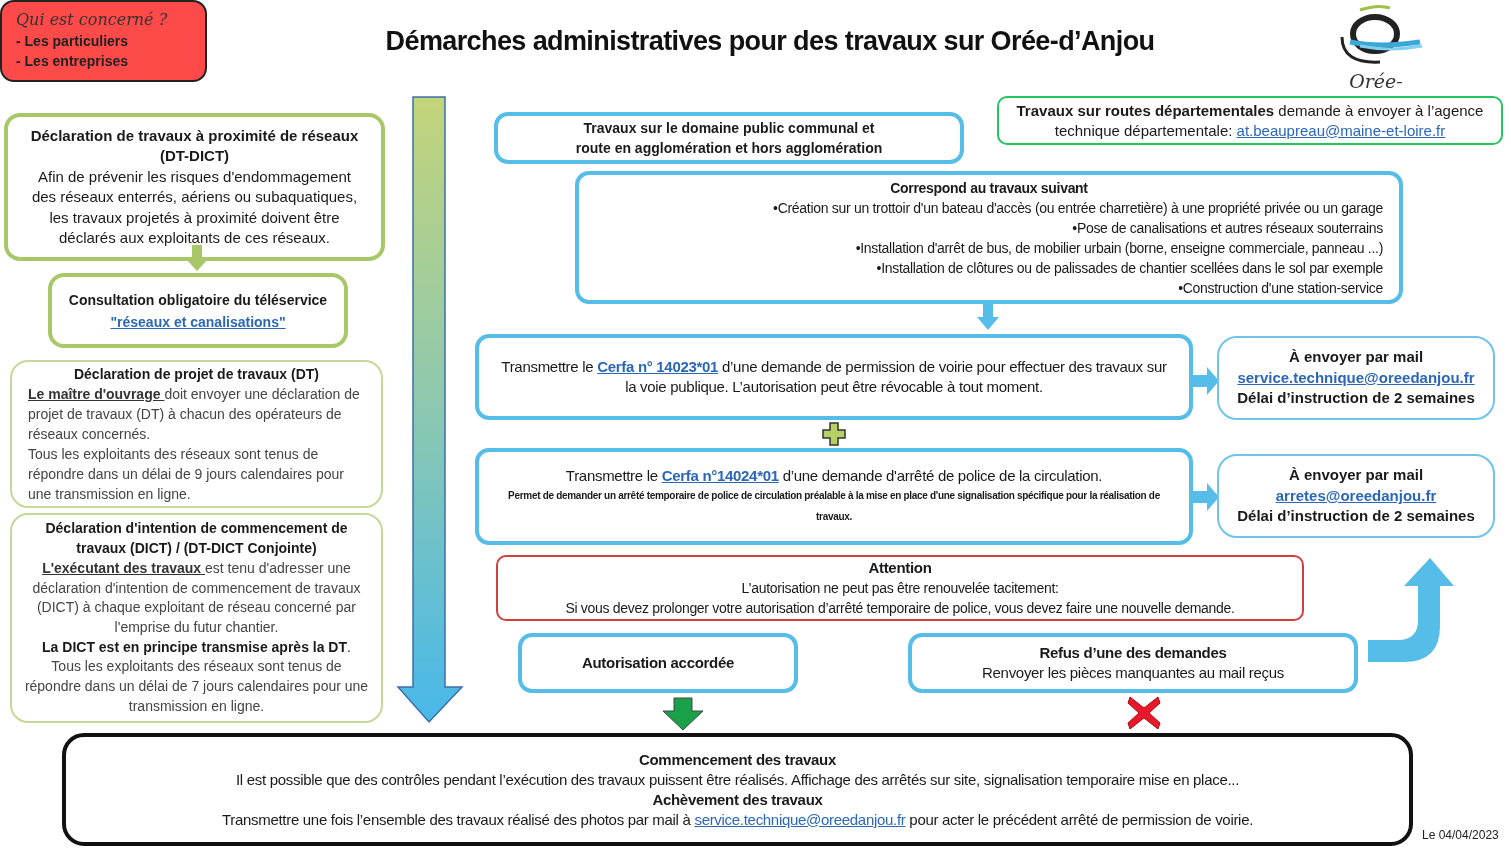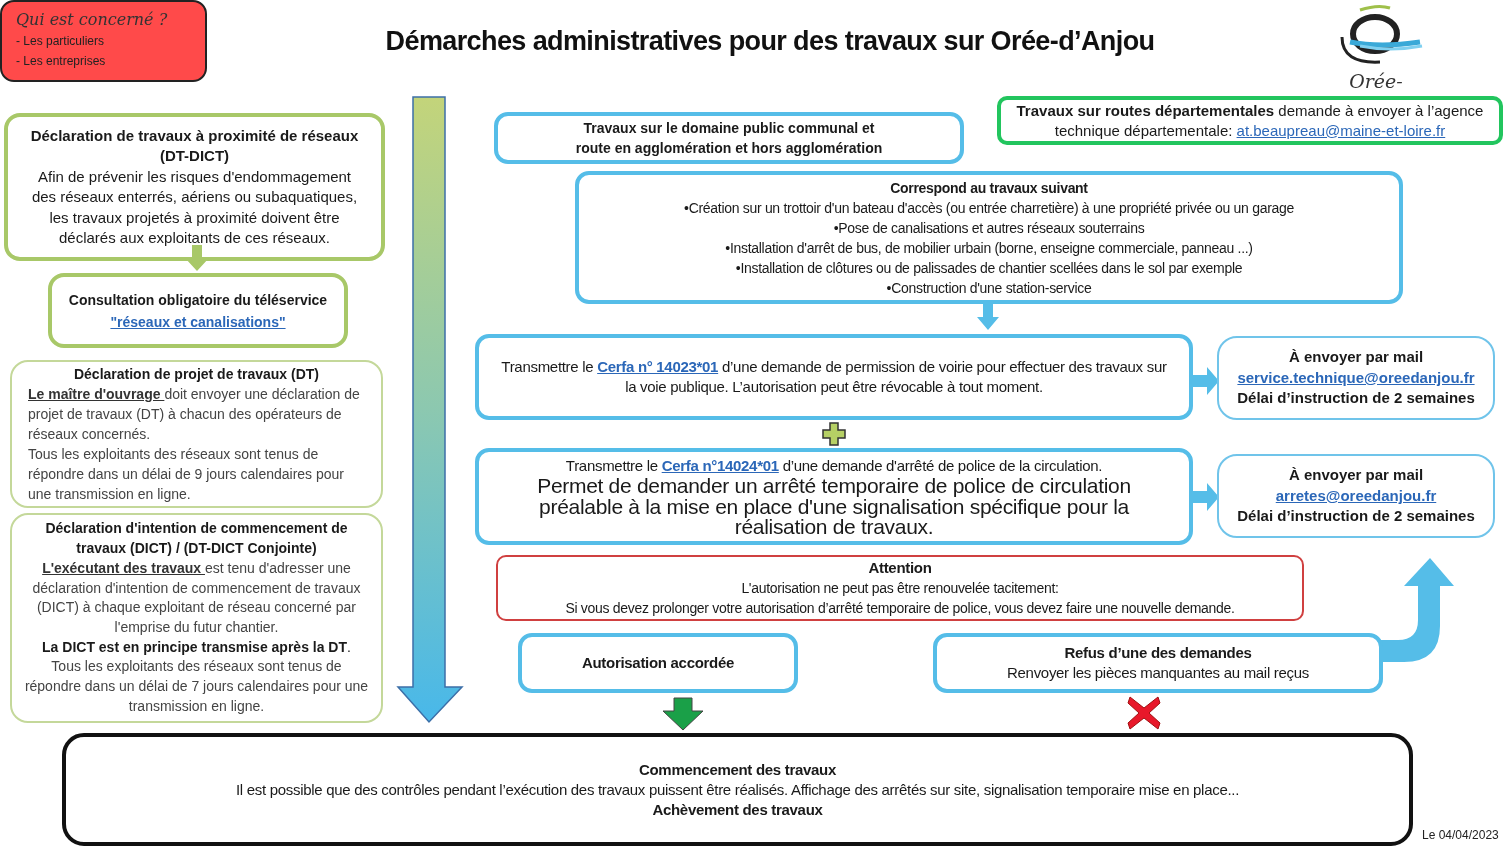--- a/index.html
+++ b/index.html
@@ -11,49 +11,49 @@
   .u { text-decoration: underline; }
   a.link { color: #2b67b8; text-decoration: underline; }
   .green-thick { border: 4px solid #a8c868; border-radius: 16px; }
   .green-thin { border: 2px solid #c4d89a; border-radius: 18px; }
   .blue { border: 4px solid #55bde8; border-radius: 14px; }
   .blue-thin { border: 2px solid #70c4ea; border-radius: 20px; }
   .narrow { font-size: 14px; line-height: 20px; letter-spacing: -0.3px; }
 
   #who { left: 0; top: 0; width: 207px; height: 82px; background: #ff4a4a; border: 2px solid #222; border-radius: 14px; padding: 8px 14px; }
   #who .title { font-family: "DejaVu Serif", serif; font-style: italic; font-size: 16px; color: #333; margin-bottom: 2px; }
-  #who .item { font-weight: normal; font-size: 12px; line-height: 20px; color: #222; }
+  #who .item { font-weight: bold; font-size: 14px; line-height: 20px; color: #222; }
 
   #page-title { left: 300px; top: 26px; width: 940px; text-align: center; font-size: 27px; font-weight: bold; letter-spacing: -0.6px; color: #111; }
 
   #logo { left: 1320px; top: 2px; width: 110px; height: 88px; }
   #logo .caption { position: absolute; left: 6px; top: 68px; width: 100px; text-align: center; font-family: "DejaVu Serif", serif; font-style: italic; font-size: 19px; color: #333; }
 
-  #dept { left: 997px; top: 96px; width: 506px; height: 49px; border: 4px solid #22c55e; border-radius: 10px; padding: 3px 6px; font-size: 15px; line-height: 20px; }
+  #dept { left: 997px; top: 96px; width: 506px; height: 49px; border: 2px solid #22c55e; border-radius: 10px; padding: 3px 6px; font-size: 15px; line-height: 20px; }
 
   #dtdict { left: 4px; top: 113px; width: 381px; height: 148px; padding: 4px 20px; font-size: 15px; line-height: 20.5px; }
   #consult { left: 48px; top: 273px; width: 300px; height: 75px; font-size: 14px; line-height: 22px; }
   #dt { left: 10px; top: 360px; width: 373px; height: 148px; padding: 4px 16px; font-size: 14px; line-height: 20px; }
   #dt .body { text-align: left; width: 100%; }
   #dict { left: 10px; top: 513px; width: 373px; height: 210px; padding: 4px 12px; font-size: 14px; line-height: 19.7px; }
 
   #domain { left: 494px; top: 112px; width: 470px; height: 52px; font-size: 14px; line-height: 20px; }
   #works { left: 575px; top: 171px; width: 828px; height: 133px; align-items: stretch; padding: 16px 16px; font-size: 14px; line-height: 20.8px; }
   #works .hd { text-align: center; }
-  #works ul { list-style: none; text-align: center; }
+  #works ul { list-style: none; text-align: right; }
   #works li::before { content: "•"; }
 
   #cerfa1 { left: 475px; top: 334px; width: 718px; height: 86px; font-size: 15px; line-height: 20.5px; padding: 8px 20px; }
   #cerfa2 { left: 475px; top: 448px; width: 718px; height: 97px; font-size: 15px; line-height: 20.5px; padding: 0 14px; }
   #mail1 { left: 1217px; top: 336px; width: 278px; height: 84px; font-size: 15px; line-height: 20.5px; }
   #mail2 { left: 1217px; top: 454px; width: 278px; height: 84px; font-size: 15px; line-height: 20.5px; }
 
   #attention { left: 496px; top: 555px; width: 808px; height: 66px; border: 2px solid #d04040; border-radius: 10px; font-size: 14px; line-height: 20px; }
   #granted { left: 518px; top: 633px; width: 280px; height: 60px; font-size: 15px; }
-  #refusal { left: 908px; top: 633px; width: 450px; height: 60px; font-size: 15px; line-height: 21px; margin-left: 25px; }
+  #refusal { left: 908px; top: 633px; width: 450px; height: 60px; font-size: 15px; line-height: 21px; }
 
   #start { left: 62px; top: 733px; width: 1351px; height: 113px; border: 4px solid #111; border-radius: 22px; font-size: 15px; line-height: 20.8px; }
   #date { left: 1422px; top: 828px; font-size: 12px; color: #222; }
 </style>
 </head>
 <body>
 
 <div id="who" class="abs">
   <div class="title">Qui est concerné ?</div>
   <div class="item">- Les particuliers</div>
@@ -153,21 +153,21 @@
 </div>
 
 <svg class="abs" style="left:822px; top:422px;" width="24" height="24">
   <path d="M8 1 H16 V8 H23 V16 H16 V23 H8 V16 H1 V8 H8 Z" fill="#b6d065" stroke="#333" stroke-width="1.5"></path>
 </svg>
 
 <div id="cerfa2" class="box blue">
   <div class="narrow" style="font-size:15px;line-height:20.5px;">
     <span>Transmettre le </span><a class="link b">Cerfa n°14024*01</a><span> d’une demande d'arrêté de police de la circulation.</span>
   </div>
-  <div class="narrow" style="font-size:21px;line-height:20.5px;">Permet de demander un arrêté temporaire de police de circulation préalable à la mise en place d'une signalisation spécifique pour la réalisation de travaux.</div>
+  <div class="narrow" style="font-size:10px;line-height:20.5px;font-weight:bold;">Permet de demander un arrêté temporaire de police de circulation préalable à la mise en place d'une signalisation spécifique pour la réalisation de travaux.</div>
 </div>
 <svg class="abs" style="left:1193px; top:483px;" width="26" height="28">
   <path d="M0 8 H14 V0 L26 14 L14 28 V20 H0 Z" fill="#55bde8"></path>
 </svg>
 <div id="mail2" class="box blue-thin">
   <div class="b">À envoyer par mail</div>
   <a class="link b">arretes@oreedanjou.fr</a>
   <div class="b">Délai d’instruction de 2 semaines</div>
 </div>
 
@@ -193,15 +193,18 @@
   <path d="M12 1 H30 V14 H41 L21 33 L1 14 H12 Z" fill="#1aa048" stroke="#444" stroke-width="1"></path>
 </svg>
 <svg class="abs" style="left:1126px; top:695px;" width="36" height="36">
   <path d="M4 2 L18 13 L32 2 L34 8 L23 18 L34 28 L32 34 L18 23 L4 34 L2 28 L13 18 L2 8 Z" fill="#e8182a" stroke="#a01010" stroke-width="1"></path>
 </svg>
 
 <div id="start" class="box">
   <div class="b narrow" style="font-size:15px;">Commencement des travaux</div>
   <div class="narrow" style="font-size:15px;">Il est possible que des contrôles pendant l’exécution des travaux puissent être réalisés. Affichage des arrêtés sur site, signalisation temporaire mise en place...</div>
   <div class="b narrow" style="font-size:15px;">Achèvement des travaux</div>
+  <div class="narrow" style="font-size:15px;">
+    <span>Transmettre une fois l’ensemble des travaux réalisé des photos par mail à </span><a class="link">service.technique@oreedanjou.fr</a><span> pour acter le précédent arrêté de permission de voirie.</span>
+  </div>
 </div>
 
 <div id="date" class="abs">Le 04/04/2023</div>
 
 </body></html>

